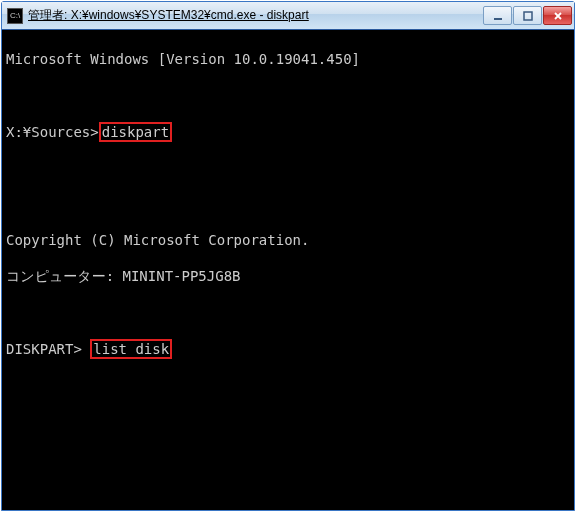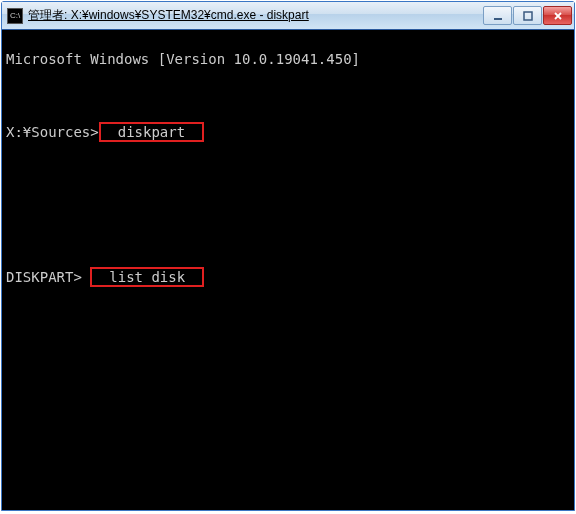--- a/index.html
+++ b/index.html
@@ -69,21 +69,21 @@
     line-height: 18px;
     padding: 2px 4px;
     font-family: "MS Gothic", monospace;
     white-space: pre;
     overflow: hidden;
     position: relative;
   }
   .line { white-space: pre; }
   .hl {
     border: 2px solid #e02020;
-    padding: 0 17px;
+    padding: 0 1px;
     display: inline-block;
     line-height: 16px;
     margin-bottom: -2px;
   }
 </style>
 </head>
 <body>
 
 <div class="window">
   <div class="titlebar">
@@ -109,20 +109,22 @@
       </div>
     </div>
   </div>
 
   <div class="terminal">
 <div class="line">Microsoft Windows [Version 10.0.19041.450]</div>
 <div class="line"> </div>
 <div class="line"><span>X:¥Sources&gt;</span><span class="hl">diskpart</span></div>
 <div class="line"> </div>
 <div class="line"> </div>
+<div class="line">Copyright (C) Microsoft Corporation.</div>
+<div class="line">コンピューター: MININT-PP5JG8B</div>
 <div class="line"> </div>
 <div class="line"><span>DISKPART&gt; </span><span class="hl">list disk</span></div>
 <div class="line"> </div>
 
 
 
 
 
 
 

